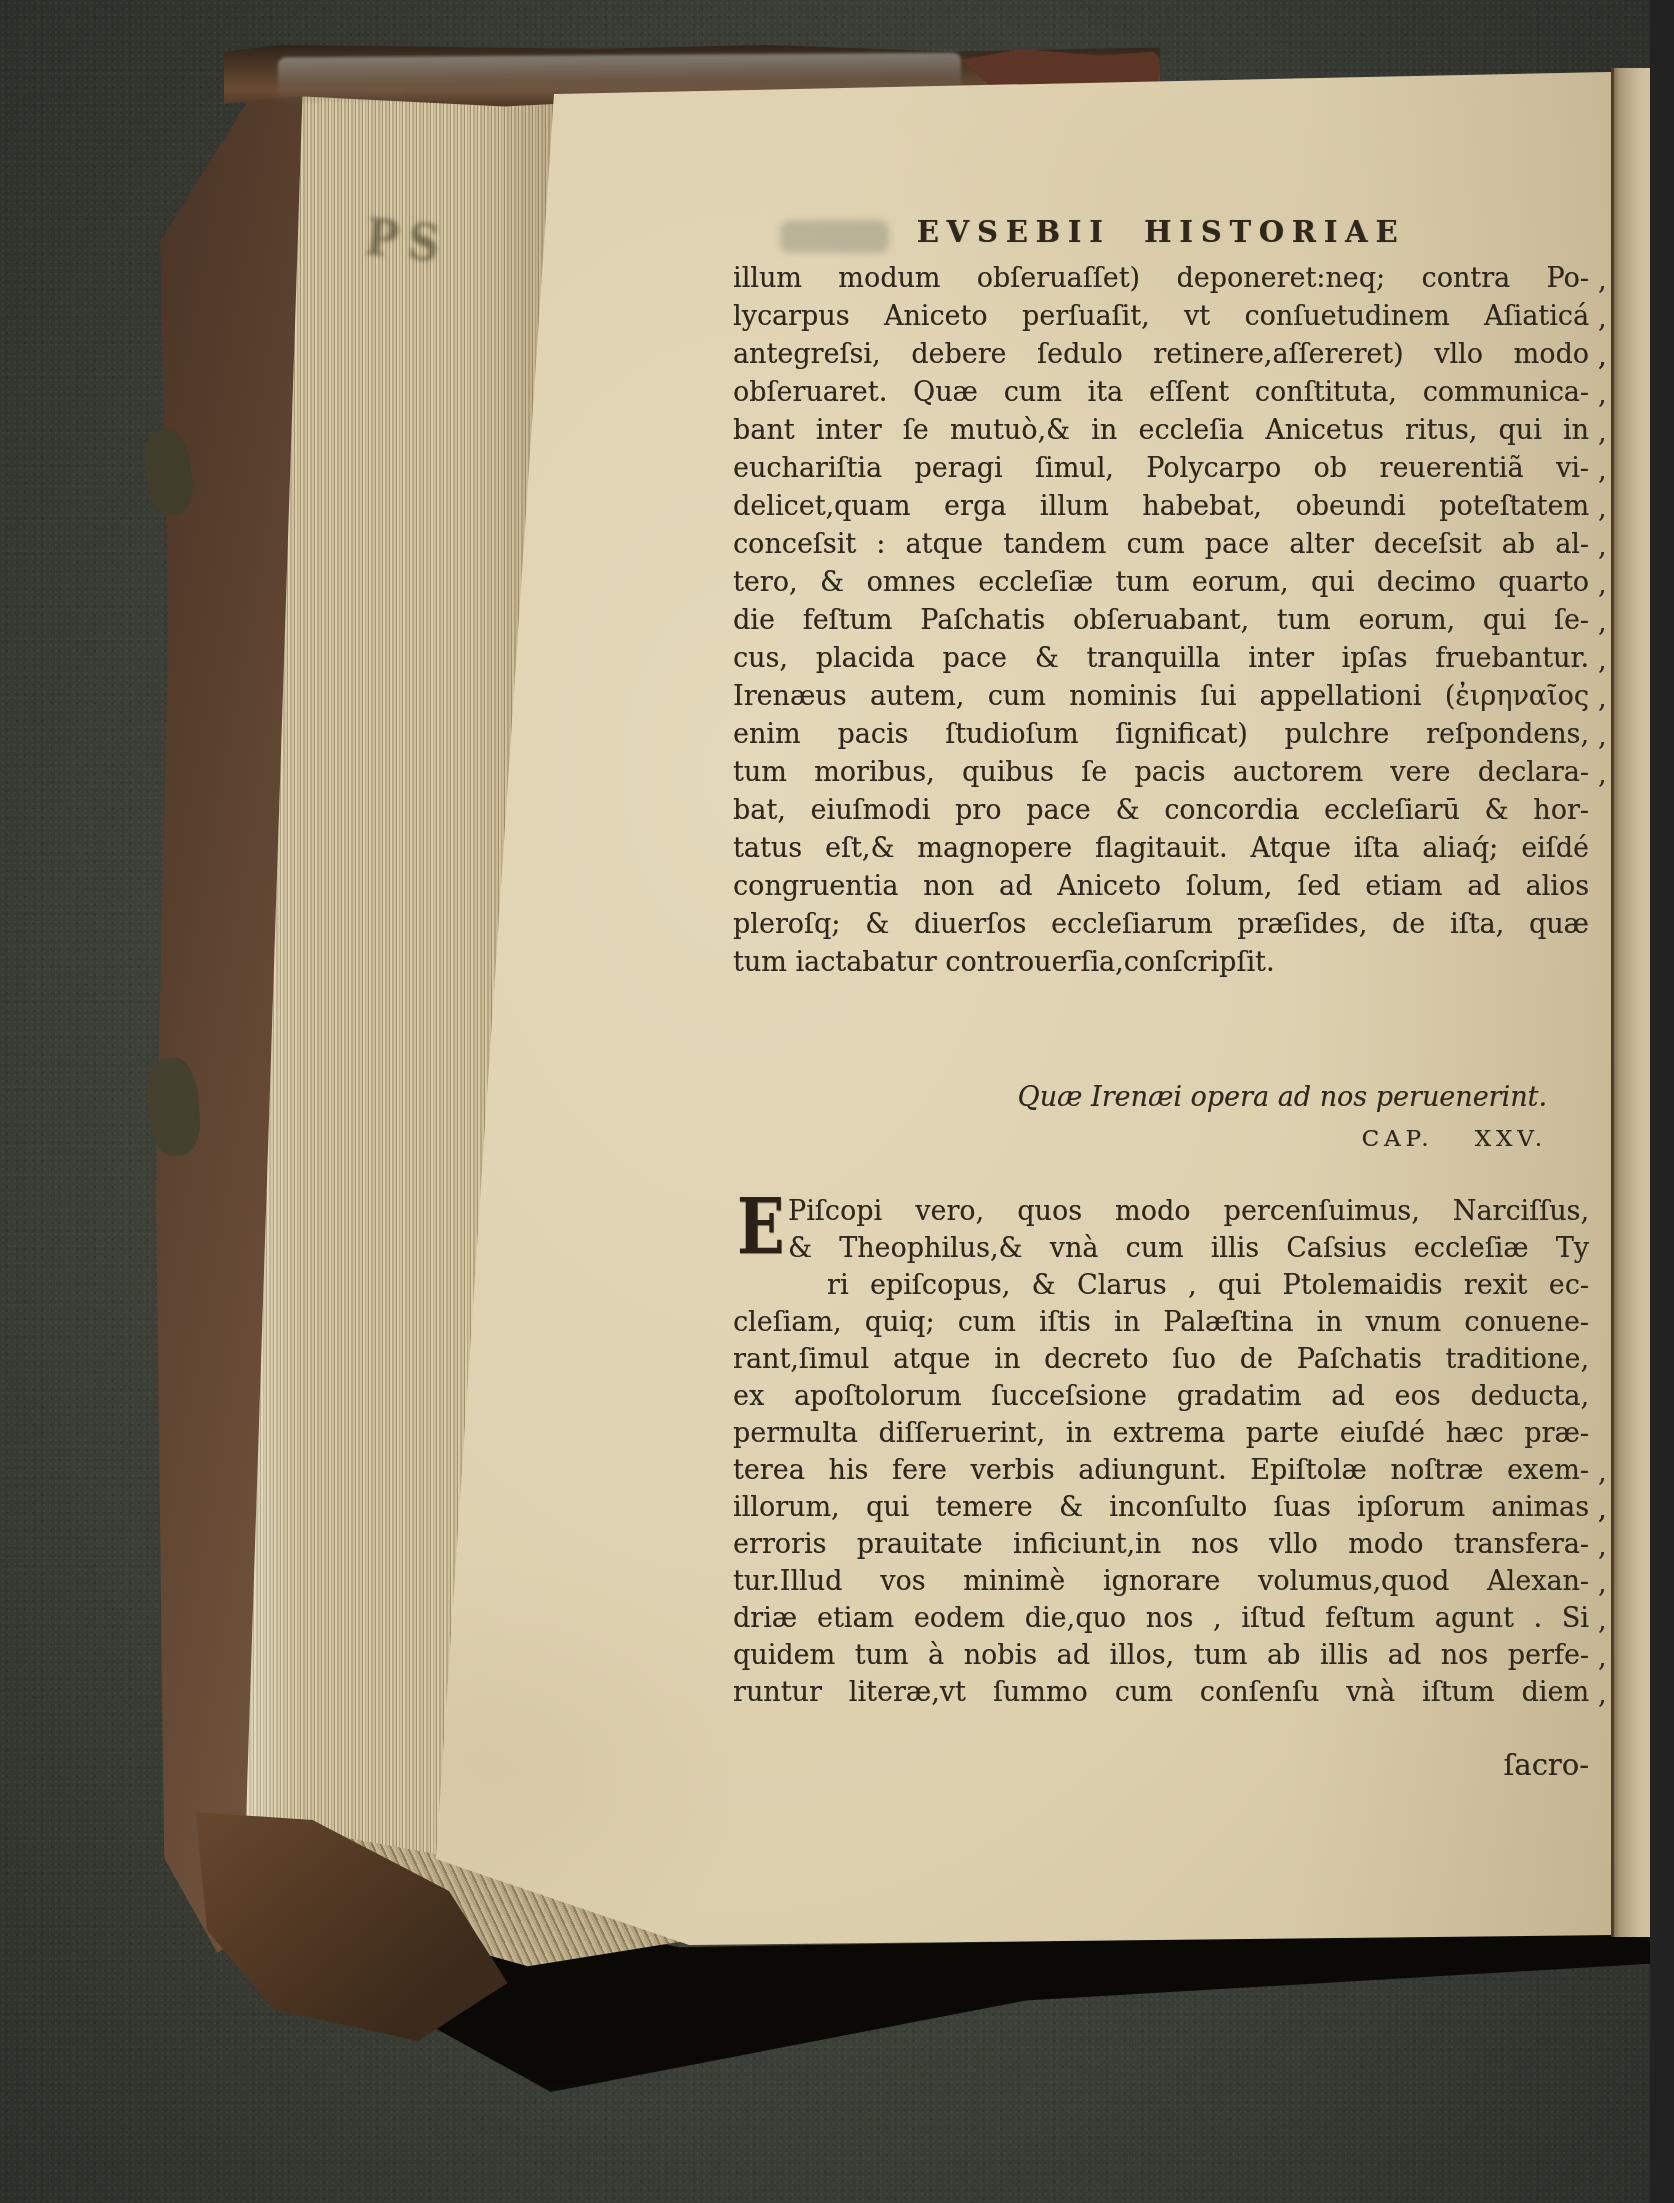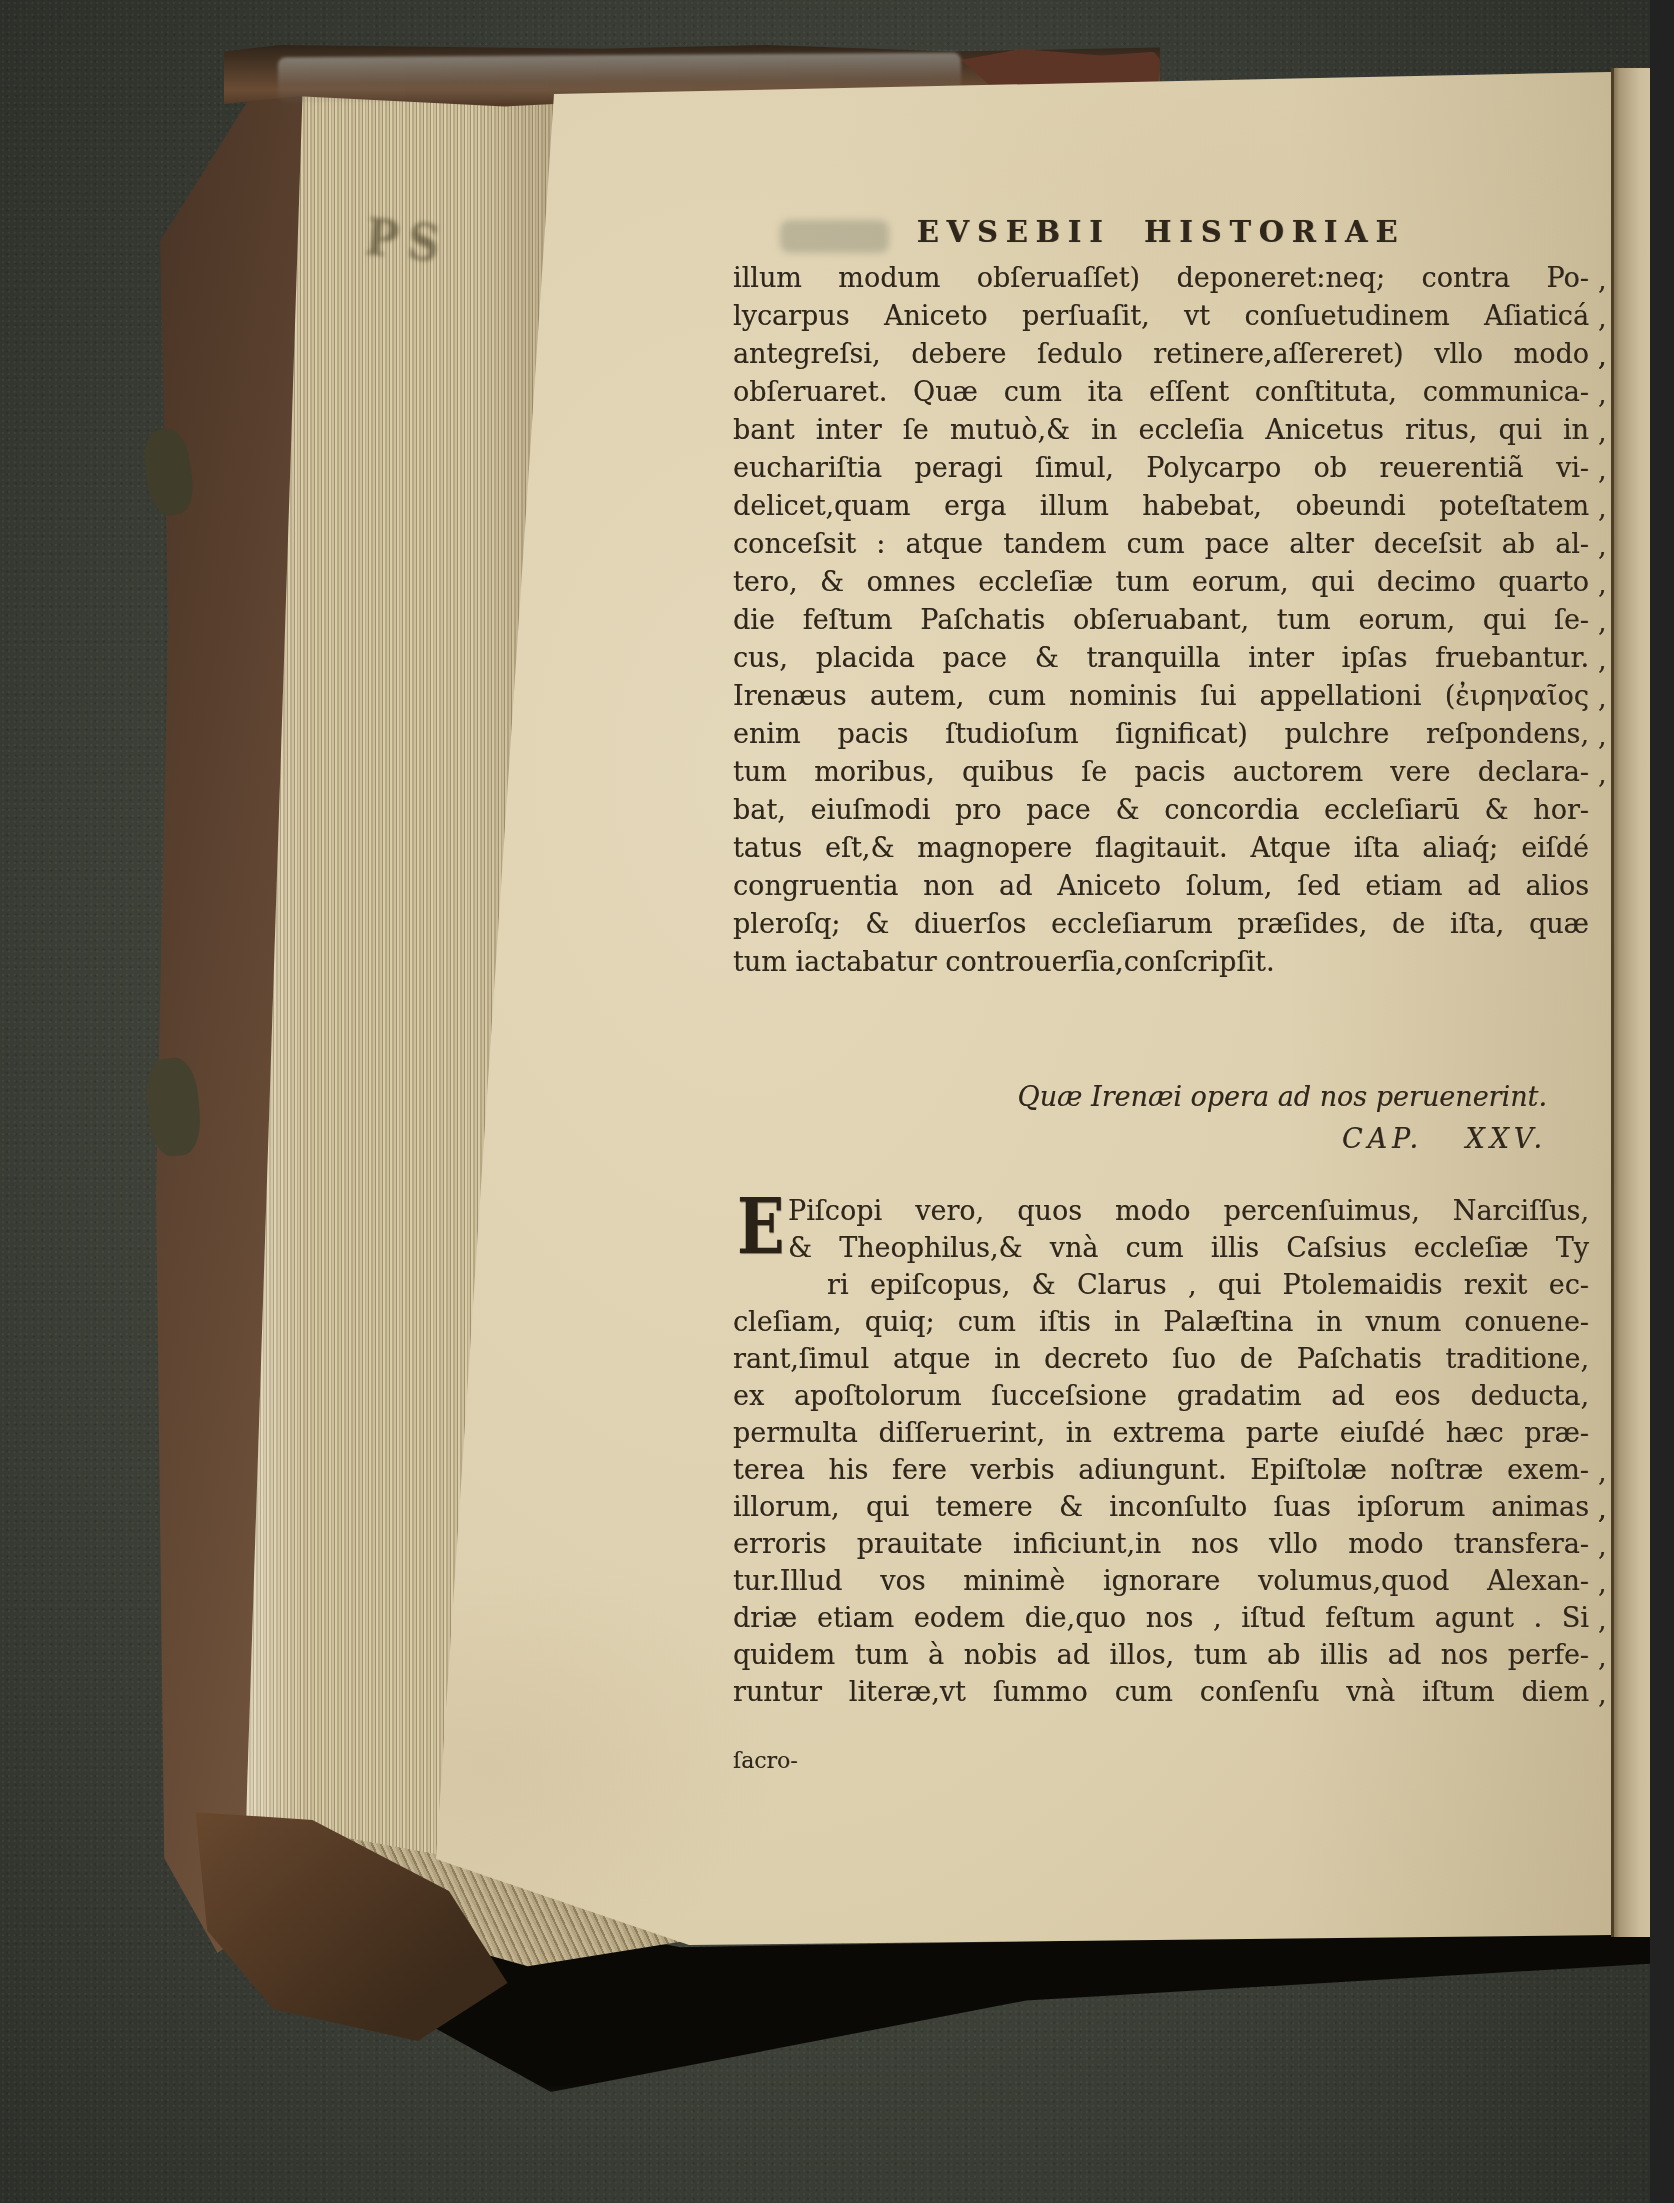--- a/index.html
+++ b/index.html
@@ -114,24 +114,24 @@
   .mq{position:absolute;right:-17.6px;top:2px;font-size:27px;}
   .dropcap{
     position:absolute;left:737px;top:1186px;
     font-size:76px;line-height:82px;color:#2b2217;font-weight:bold;
     transform:scaleX(0.82);transform-origin:left top;
     text-shadow:0.5px 0.5px 0.8px rgba(43,34,23,0.5);
   }
   .chapter-head{position:absolute;left:691px;top:1077px;width:856px;text-align:right;color:#30271c;
     text-shadow:0.3px 0.3px 0.6px rgba(48,39,28,0.45);}
   .ch-title{font-style:italic;font-size:27px;line-height:39px;}
-  .ch-cap{font-style:italic;font-size:27px;line-height:45px;letter-spacing:4.9px;word-spacing:29px;}
+  .ch-cap{font-size:23px;line-height:45px;letter-spacing:4.9px;word-spacing:29px;}
   .catchword{
-    position:absolute;left:733px;top:1748px;width:856px;text-align:left;
-    font-size:22px;color:#30271c;text-shadow:0.3px 0.3px 0.6px rgba(48,39,28,0.45);
+    position:absolute;left:733px;top:1748px;width:856px;text-align:right;
+    font-size:29px;color:#30271c;text-shadow:0.3px 0.3px 0.6px rgba(48,39,28,0.45);
   }
   
   .facing{
     position:absolute;left:1611px;top:68px;width:63px;height:1869px;overflow:hidden;
     background:linear-gradient(90deg,#6f5e41 0,#a99878 8.8px,#cdbf9d 29px,#d8caa7 100%);
   }
   .fold{position:absolute;left:0;top:0;width:2.9px;height:100%;background:rgba(70,55,32,0.85);}
   .fletters{position:absolute;left:39px;top:-68px;width:39px;height:1950px;}
   .fletter{position:absolute;left:0;font-size:27px;line-height:29px;color:#382d1e;
     text-shadow:0.3px 0.3px 0.5px rgba(56,45,30,0.45);}

